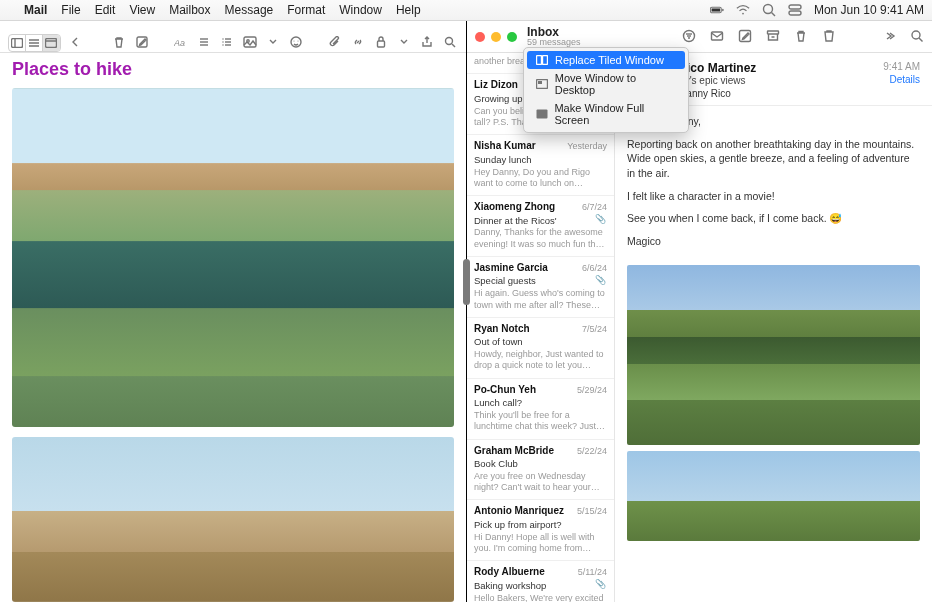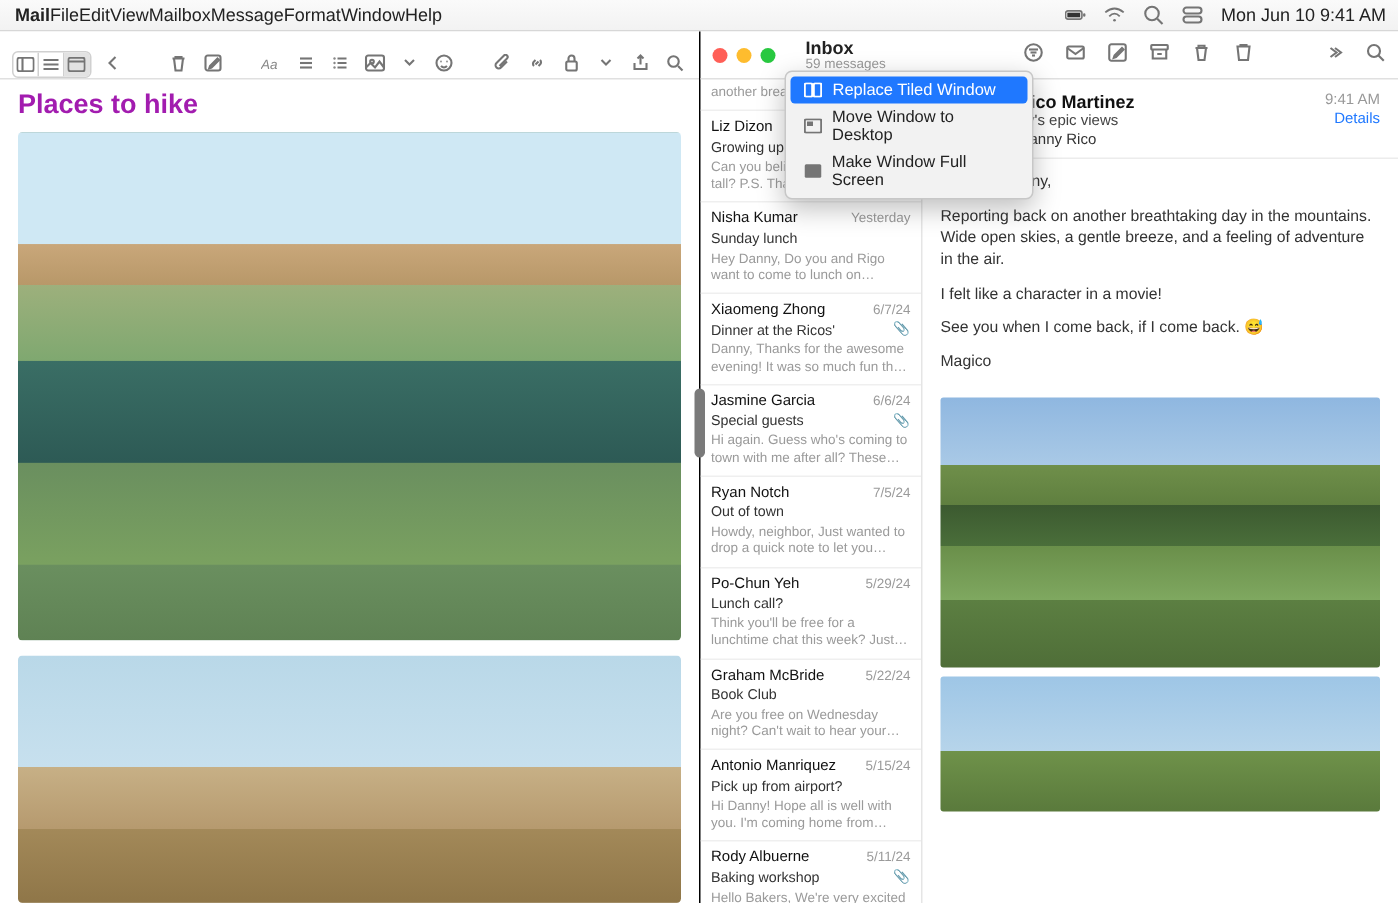--- a/index.html
+++ b/index.html
@@ -18,21 +18,21 @@
 .menubar {
   height: 21px;
   background: linear-gradient(#fafafa,#f2f2f2);
   border-bottom: 1px solid #d7d7d7;
   display: flex;
   align-items: center;
   justify-content: space-between;
   padding: 0 8px;
   font-size: 12px;
 }
-.menubar-left, .menubar-right { display: flex; align-items: center; }
+.menubar-left, .menubar-right { display: flex; align-items: center; gap: 14px; }
 .menubar-left .apple { font-size: 13px; margin-right: 2px; }
 .menubar-left .app { font-weight: 600; }
 .menubar-right { gap: 12px; font-size: 12px; }
 .menu-icon svg { display:block; }
 
 
 .split {
   display: flex;
   height: calc(100% - 21px);
 }
@@ -112,21 +112,21 @@
   display:flex;
   flex-direction:column;
   background:#fff;
 }
 .right-header{
   height:32px;
   border-bottom:1px solid #e0e0e0;
   display:flex;
   align-items:center;
   padding:0 8px;
-  gap:16px;
+  gap:6px;
   position:relative;
 }
 .traffic{display:flex;gap:6px;margin-right:4px;}
 .dot{width:10px;height:10px;border-radius:50%;}
 .dot.r{background:#ff5f57;}
 .dot.y{background:#febc2e;}
 .dot.g{background:#28c840;}
 .inbox-title{font-weight:600;font-size:12px;line-height:1;}
 .inbox-sub{font-size:9px;color:#9a9a9a;line-height:1;}
 .right-tools{margin-left:auto;display:flex;gap:14px;color:#707070;align-items:center;}
@@ -165,21 +165,21 @@
   background:#fff;
 }
 .msg{
   padding:5px 7px 6px;
   border-bottom:1px solid #efefef;
   font-size:9px;
   line-height:1.25;
   position:relative;
 }
 .msg .row1{display:flex;justify-content:space-between;align-items:baseline;}
-.msg .sender{font-weight:400;color:#111;font-size:10px;}
+.msg .sender{font-weight:700;color:#111;font-size:10px;}
 .msg .date{color:#9a9a9a;font-size:9px;white-space:nowrap;}
 .msg .subj{color:#333;font-size:9.5px;margin-top:1px;}
 .msg .prev{color:#9a9a9a;font-size:9px;margin-top:1px;overflow:hidden;text-overflow:ellipsis;display:-webkit-box;-webkit-line-clamp:2;-webkit-box-orient:vertical;}
 .msg .clip{position:absolute;right:7px;top:18px;color:#bcbcbc;font-size:9px;}
 .msg.cut{padding-top:2px;}
 .msg.cut .prev{-webkit-line-clamp:1;}
 
 .reader{flex:1;display:flex;flex-direction:column;overflow:hidden;}
 .reader-head{
   padding:8px 12px 6px;

